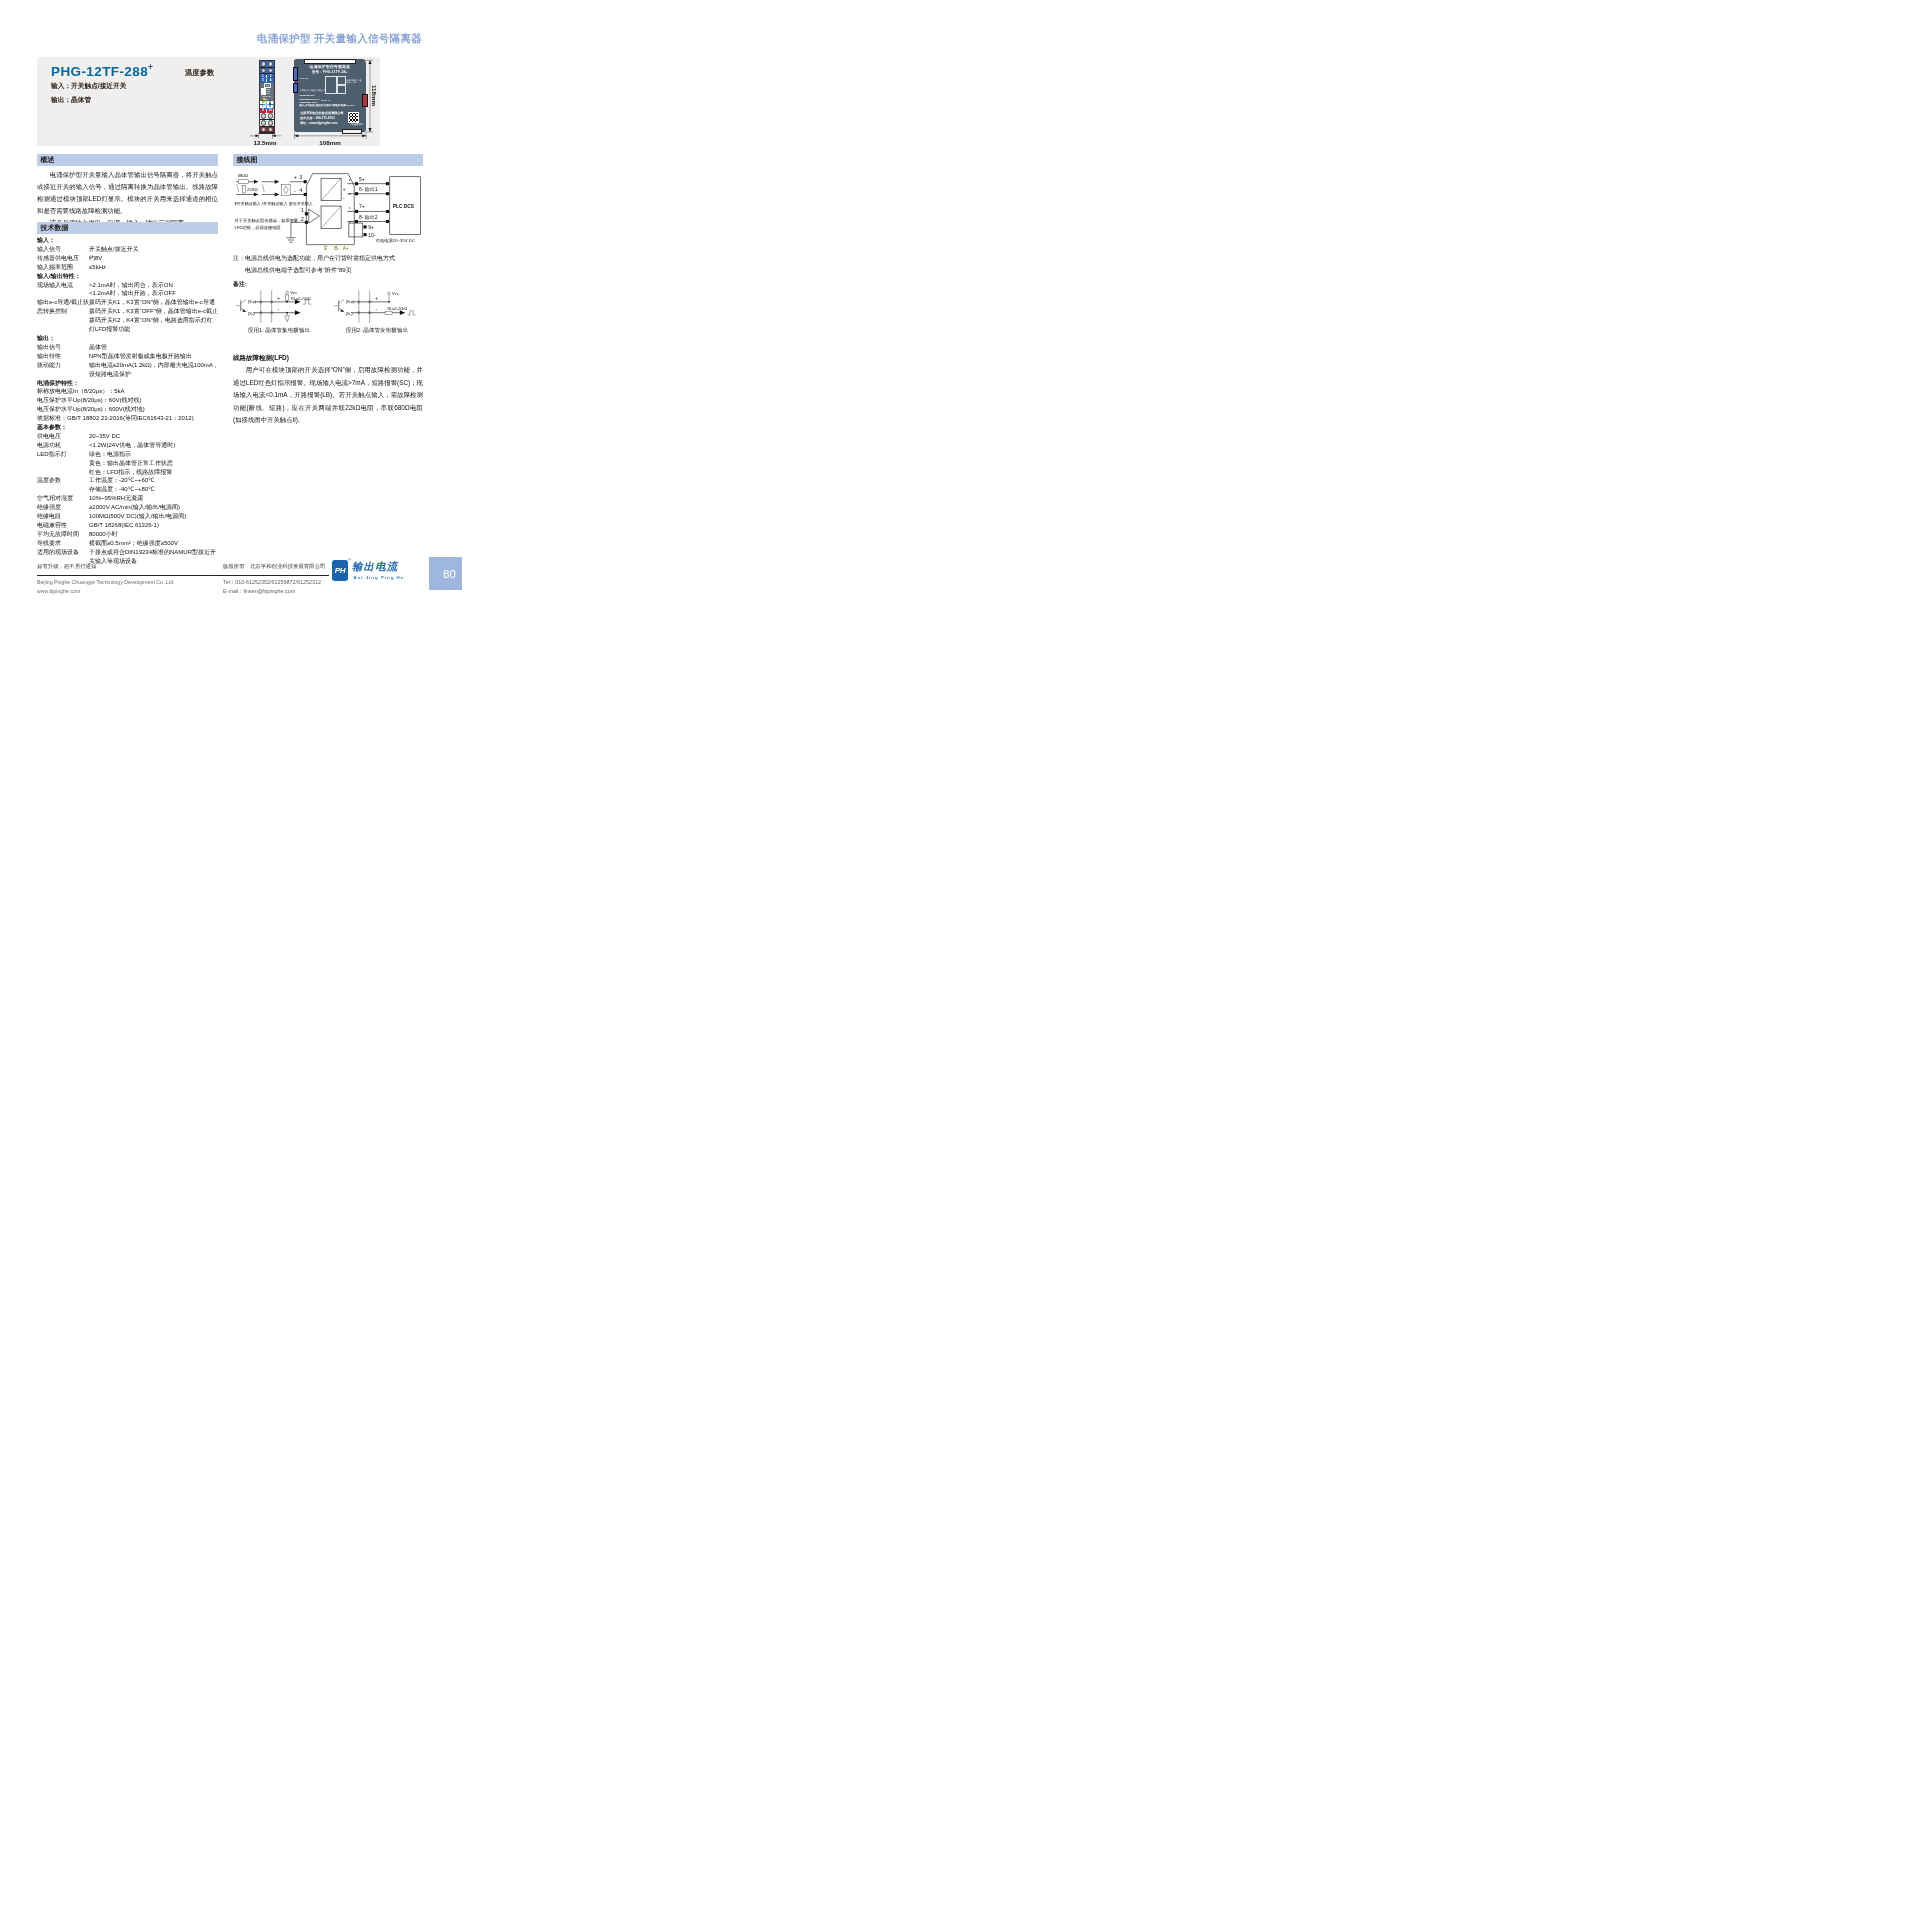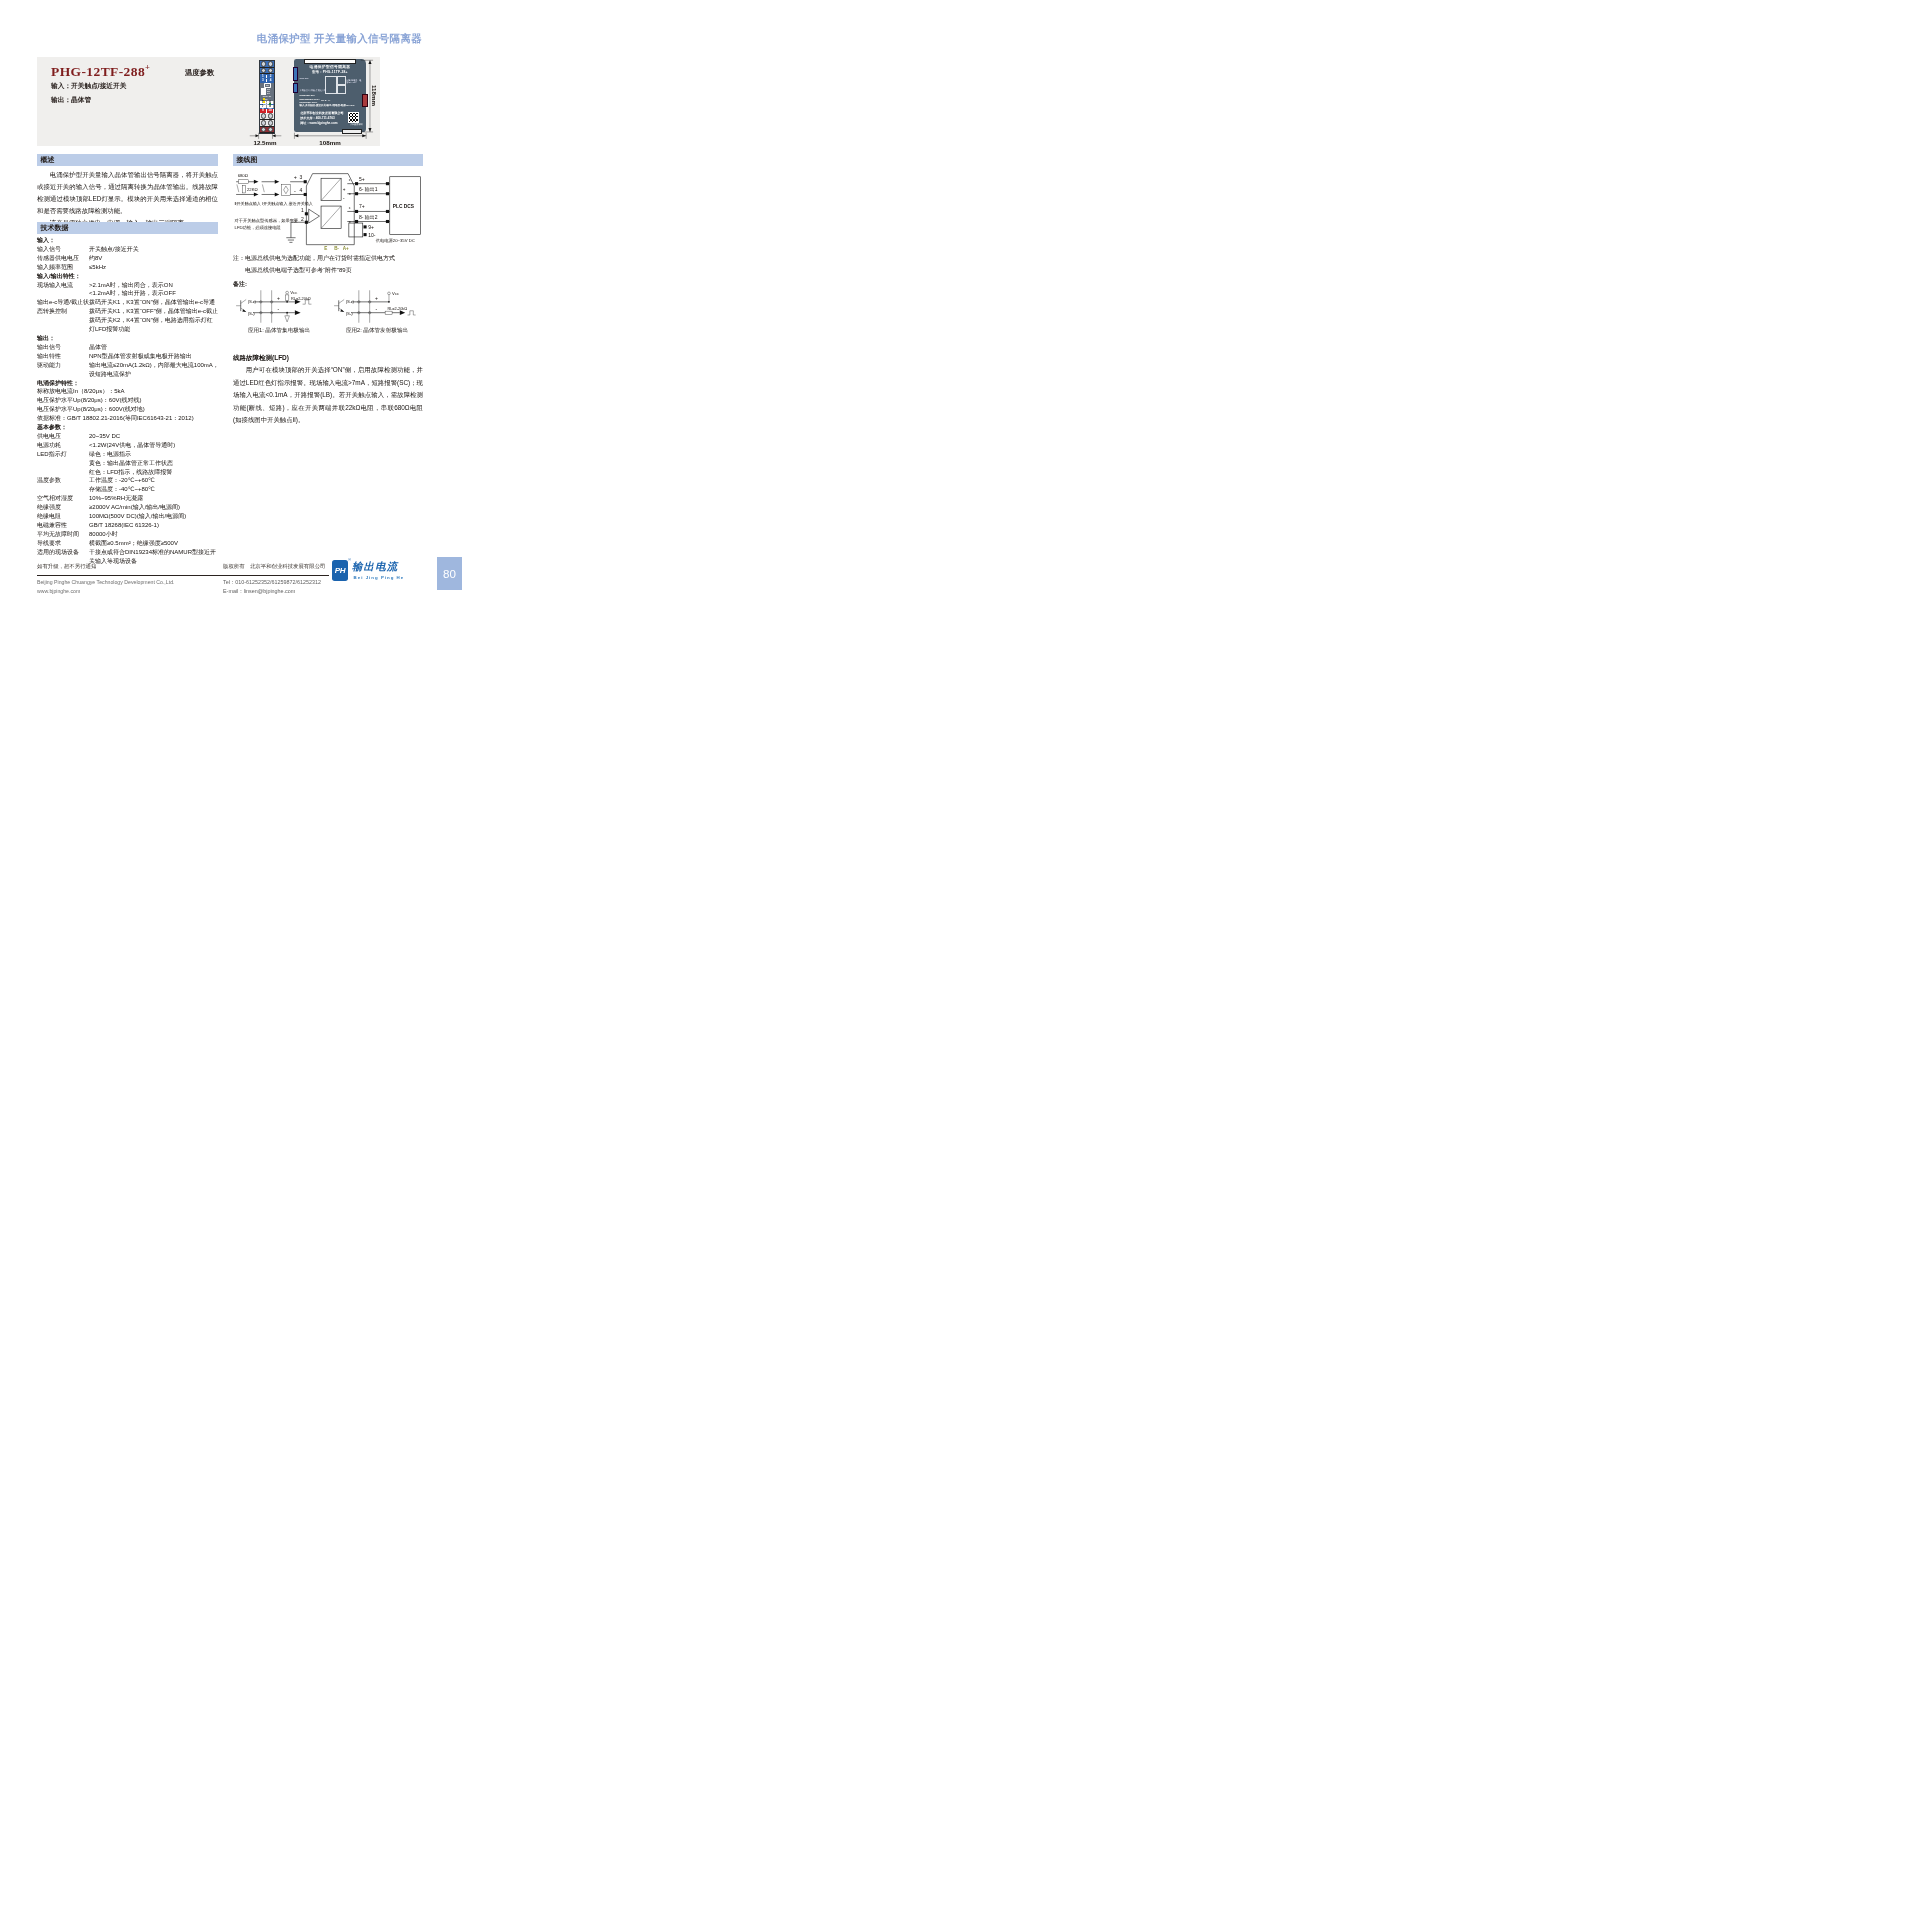--- a/index.html
+++ b/index.html
@@ -4,21 +4,21 @@
 <style>
   html,body{margin:0;padding:0;background:#fff;}
   body{font-family:"Liberation Sans","DejaVu Sans",sans-serif;color:#221b17;}
   .page{position:relative;width:462px;height:623px;background:#fff;overflow:hidden;}
 
   
   .doc-title{position:absolute;top:32px;right:40px;font-size:10.4px;font-weight:bold;color:#8AA4D6;letter-spacing:0.4px;}
 
   
   .product-box{position:absolute;left:37px;top:57px;width:343px;height:89px;background:#F0EFED;}
-  .model{position:absolute;left:14px;top:5.4px;font-size:13.5px;font-weight:bold;color:#7f1d1d;letter-spacing:0.4px;font-family:Liberation Serif, serif;}
+  .model{position:absolute;left:14px;top:5.4px;font-size:13.5px;font-weight:bold;color:#0369a1;letter-spacing:0.4px;}
   .model sup{font-size:8.5px;}
   .io-count{position:absolute;left:148px;top:10.8px;font-size:7.3px;font-weight:bold;color:#2b2320;}
   .prod-line1{position:absolute;left:14px;top:25px;font-size:6.7px;font-weight:bold;color:#2b2320;}
   .prod-line2{position:absolute;left:14px;top:39px;font-size:6.7px;font-weight:bold;color:#2b2320;}
 
   
   .front-mod{position:absolute;left:222px;top:3.1px;width:14px;height:72px;background:#67717e;border:0.4px solid #30363d;display:flex;flex-direction:column;}
   .fm-term{height:7px;background:#3a6db6;border-bottom:0.4px solid #222;display:flex;align-items:center;justify-content:space-around;}
   .fm-term .scr{width:3.5px;height:3.5px;border-radius:50%;background:#cdd2d8;border:0.4px solid #444;}
   .fm-term.white{background:#e9e9e9;}
@@ -99,21 +99,21 @@
   .f-rule{position:absolute;left:37px;top:575px;width:292px;height:1.2px;background:#2b2320;}
   .f-en{position:absolute;left:37px;top:579px;font-size:5.2px;color:#6e6e6e;}
   .f-web{position:absolute;left:37px;top:588px;font-size:5.2px;color:#6e6e6e;}
   .f-tel{position:absolute;left:223px;top:579px;font-size:5.4px;color:#5f5f5f;}
   .f-mail{position:absolute;left:223px;top:588px;font-size:5.4px;color:#5f5f5f;}
   .f-logo{position:absolute;left:332px;top:558px;width:96px;height:32px;}
   .f-mark{position:absolute;left:0;top:1.5px;width:16px;height:21.6px;background:#1a63ae;border-radius:2.7px;color:#fff;font-size:8px;font-weight:bold;font-style:italic;text-align:center;line-height:21.6px;letter-spacing:-0.4px;}
   .f-reg{position:absolute;left:16px;top:-0.8px;font-size:4.2px;color:#1a63ae;}
   .f-cn{position:absolute;left:20px;top:2.3px;font-size:10.4px;font-weight:bold;font-style:italic;color:#1a63ae;font-family:"DejaVu Serif","Liberation Serif",serif;letter-spacing:1.2px;}
   .f-lat{position:absolute;left:21.6px;top:17px;font-size:4.4px;font-weight:bold;color:#2f7bbf;letter-spacing:1px;}
-  .f-page{position:absolute;right:0;top:557px;width:25px;height:33px;background:#9FB7DE;color:#fff;font-size:11.6px;display:flex;align-items:center;justify-content:center;}
+  .f-page{position:absolute;right:0;top:557px;width:25px;height:33px;background:#9FB7DE;color:#fff;font-size:11.6px;display:flex;align-items:center;justify-content:center;padding-left:8px;}
 
   svg text{font-family:"Liberation Sans","DejaVu Sans",sans-serif;fill:#17120f;}
   svg .ln{stroke:#1c1c1c;stroke-width:1.6;fill:none;}
   svg .thin{stroke:#1c1c1c;stroke-width:1;fill:none;}
   svg .sq{fill:#111;}
   svg .bus{fill:#8C8F35;font-weight:bold;}
 </style>
 </head>
 <body>
 

